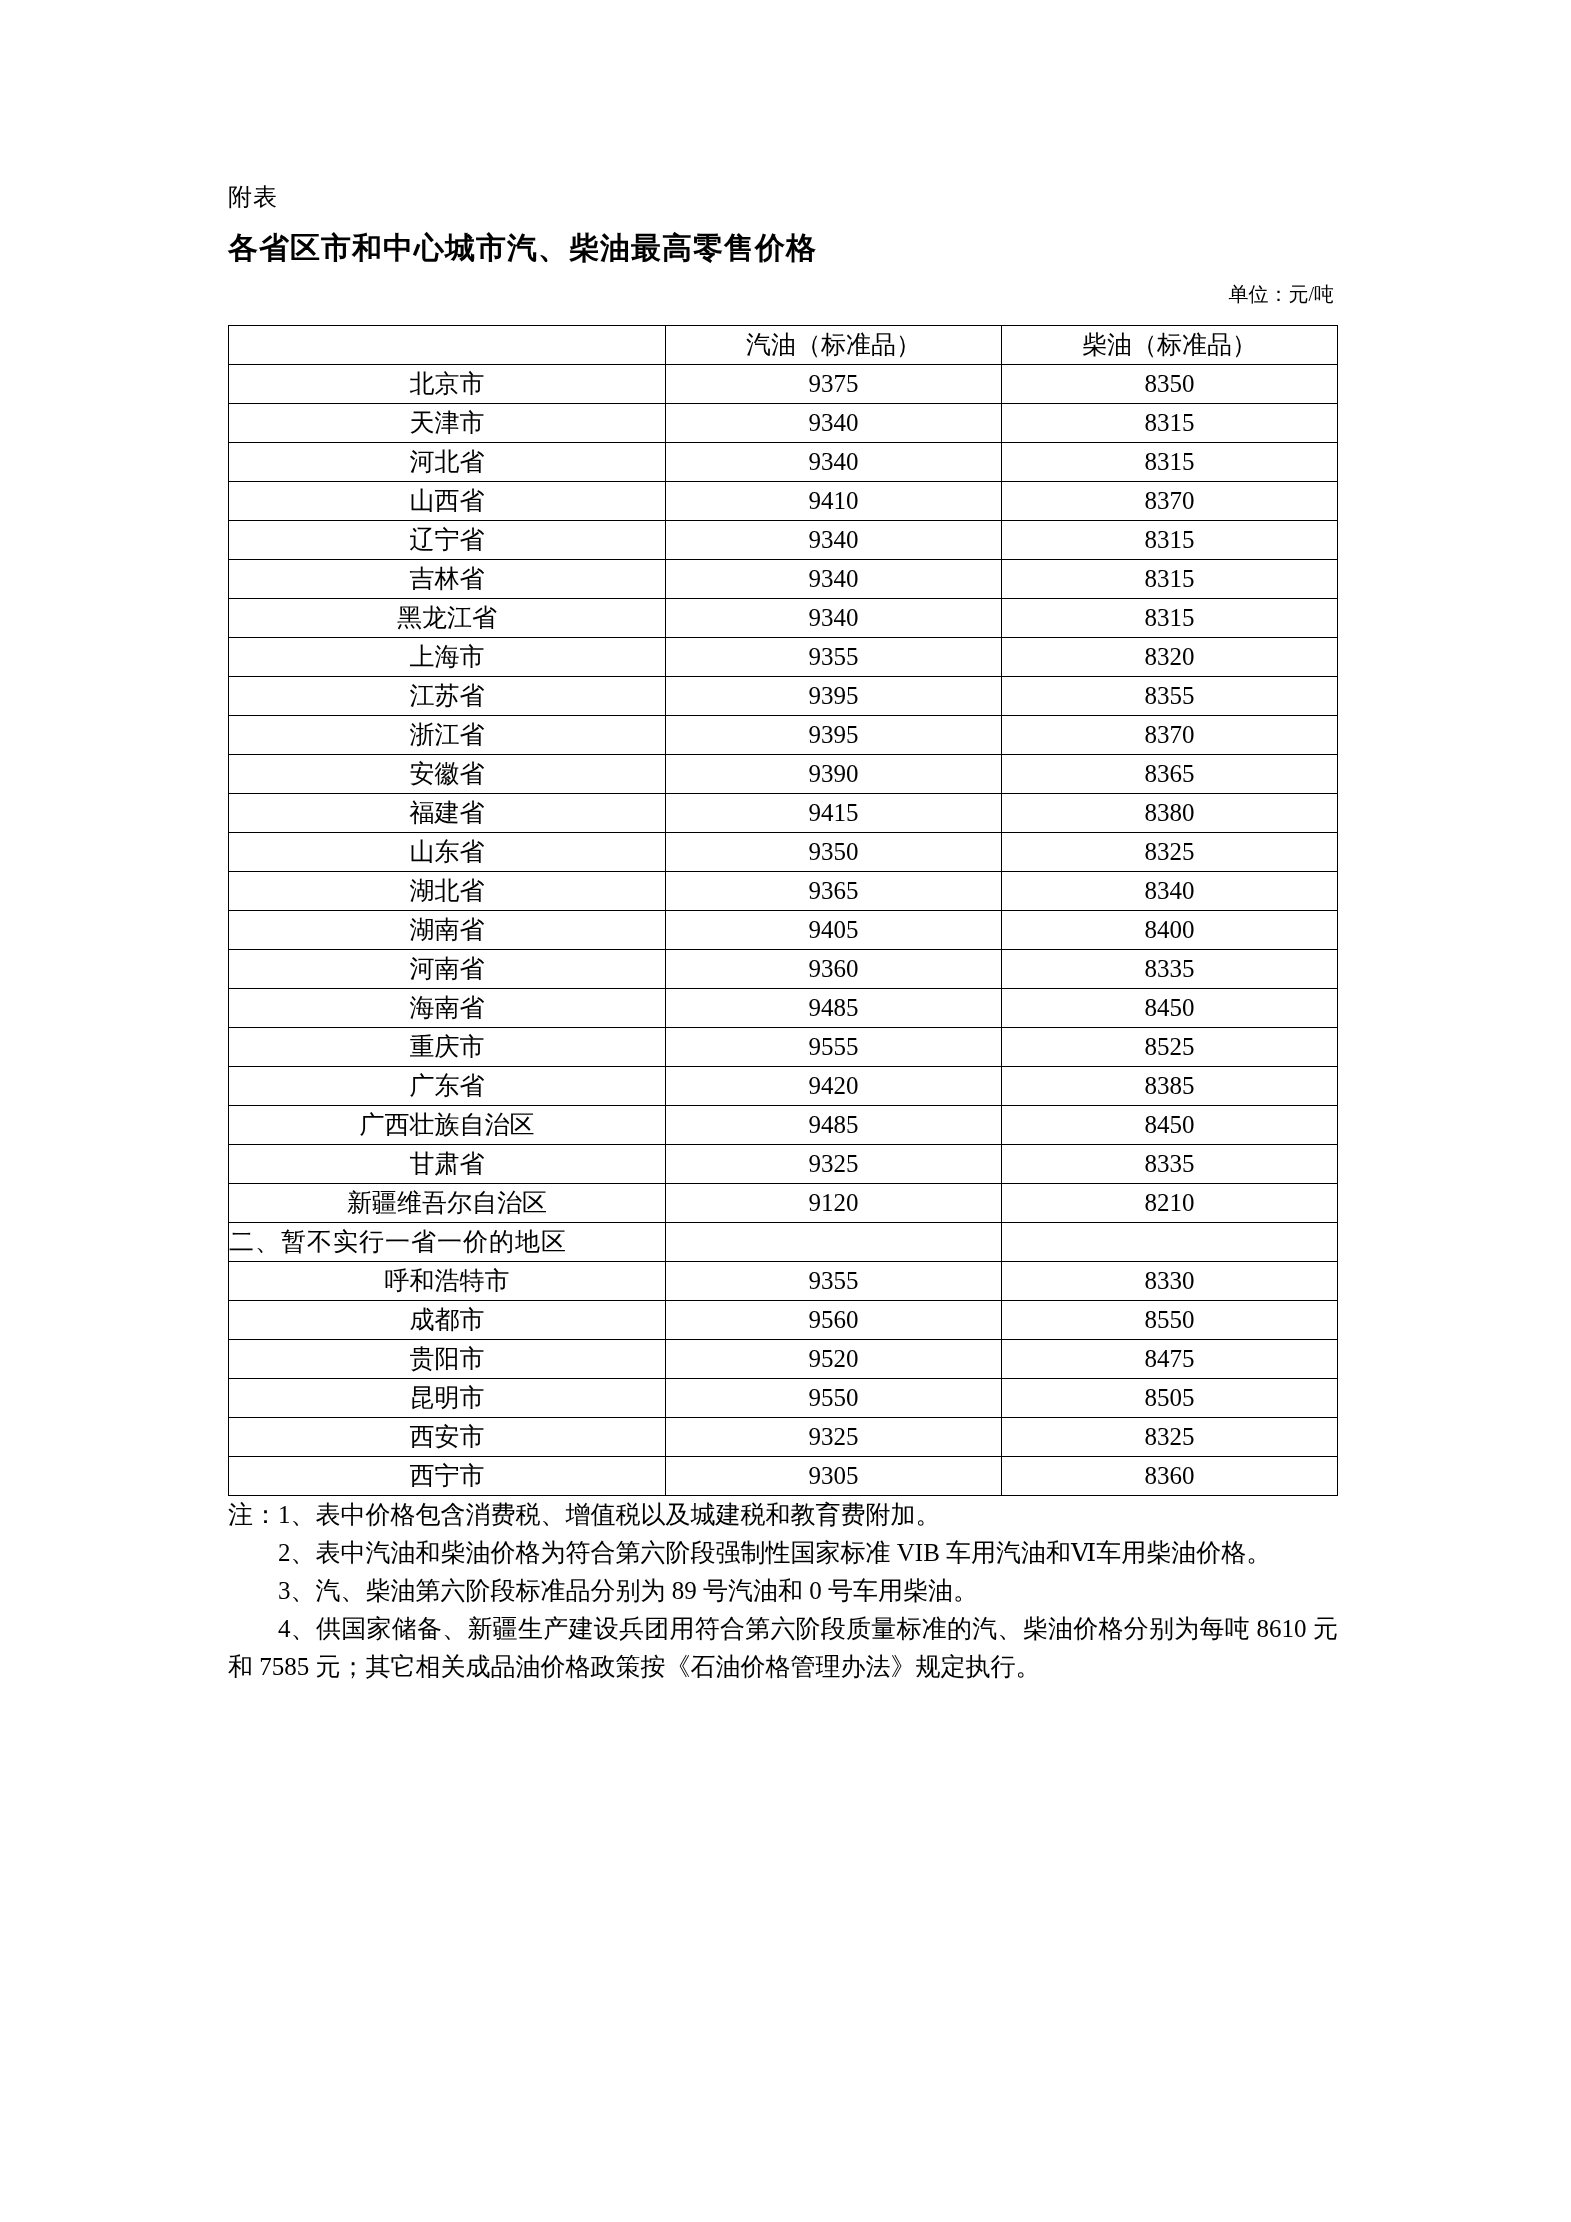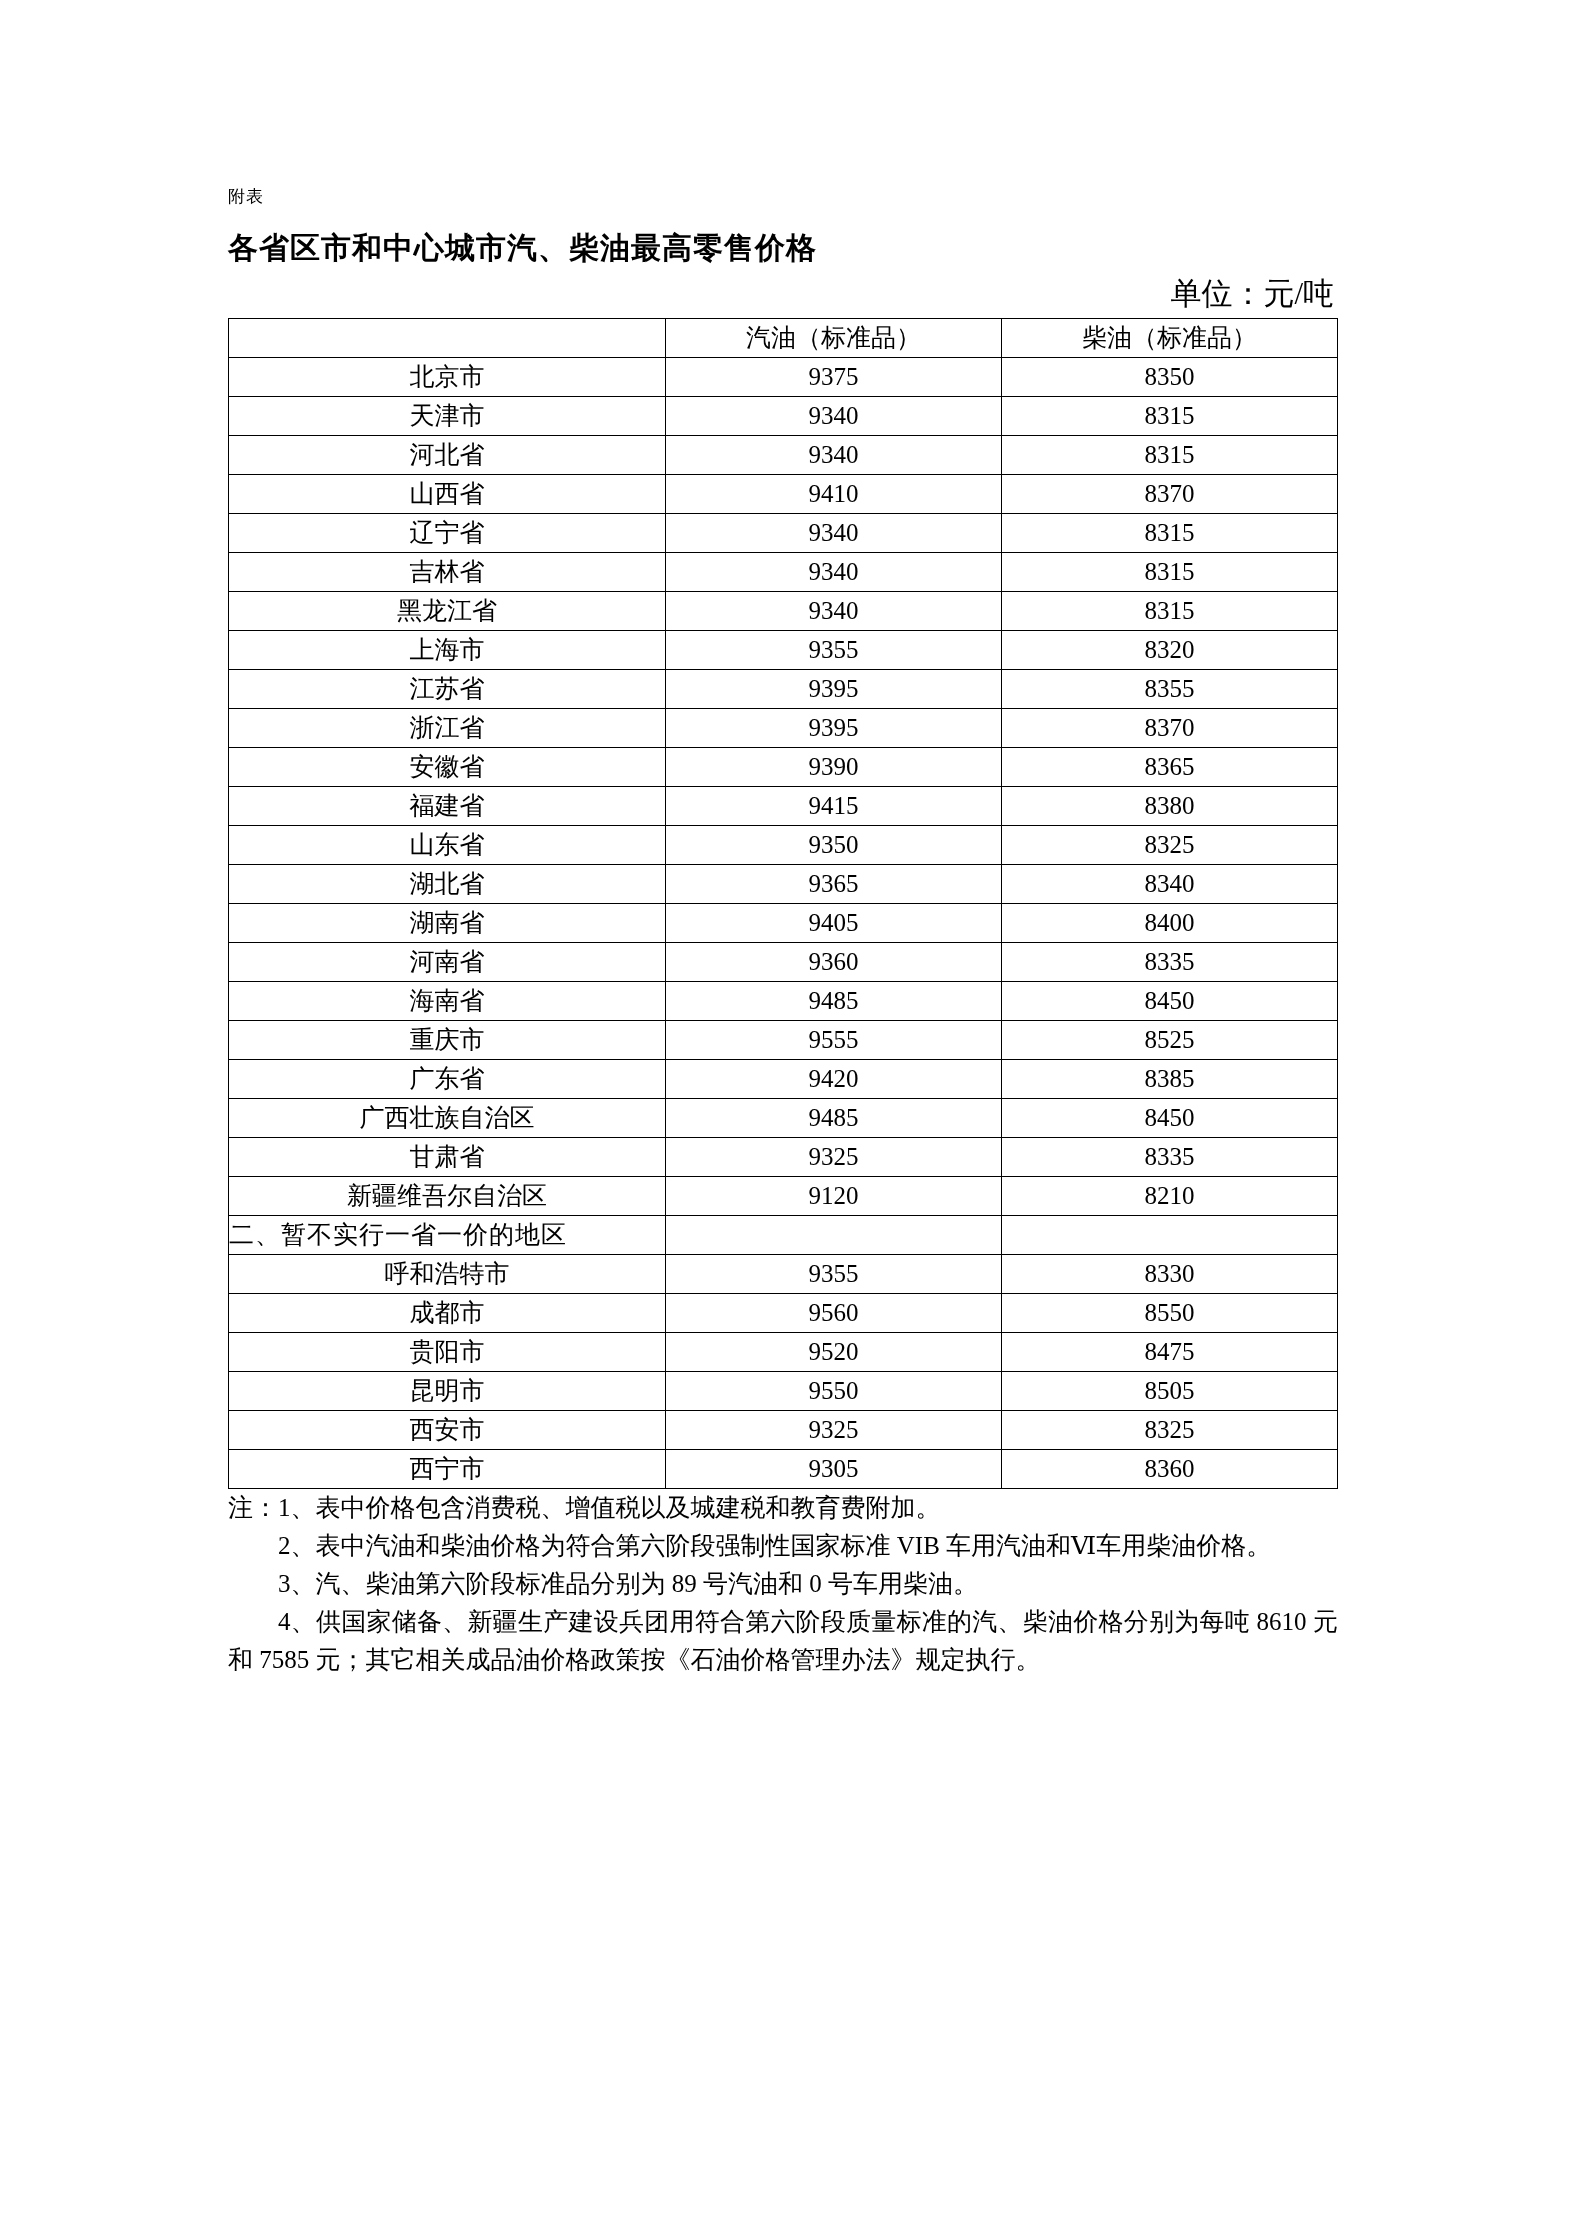--- a/index.html
+++ b/index.html
@@ -22,39 +22,39 @@
     box-sizing: border-box;
     padding: 0;
   }
   .content {
     position: absolute;
     left: 228px;
     top: 180px;
     width: 1110px;
   }
   .attach-label {
-    font-size: 17px;
+    font-size: 24px;
     line-height: 34px;
     margin-bottom: 14px;
     letter-spacing: 1px;
   }
   .doc-title {
     text-align: left;
     font-size: 30px;
     font-weight: bold;
     line-height: 40px;
     margin-top: 6px;
     margin-bottom: 10px;
     letter-spacing: 1px;
   }
   .unit-line {
     text-align: right;
-    font-size: 31px;
+    font-size: 20px;
     line-height: 32px;
-    margin-bottom: 8px;
+    margin-bottom: 15px;
     padding-right: 4px;
   }
   table.price-table {
     border-collapse: collapse;
     width: 1110px;
     table-layout: fixed;
   }
   table.price-table td {
     border: 1.5px solid #000000;
     height: 38px;

